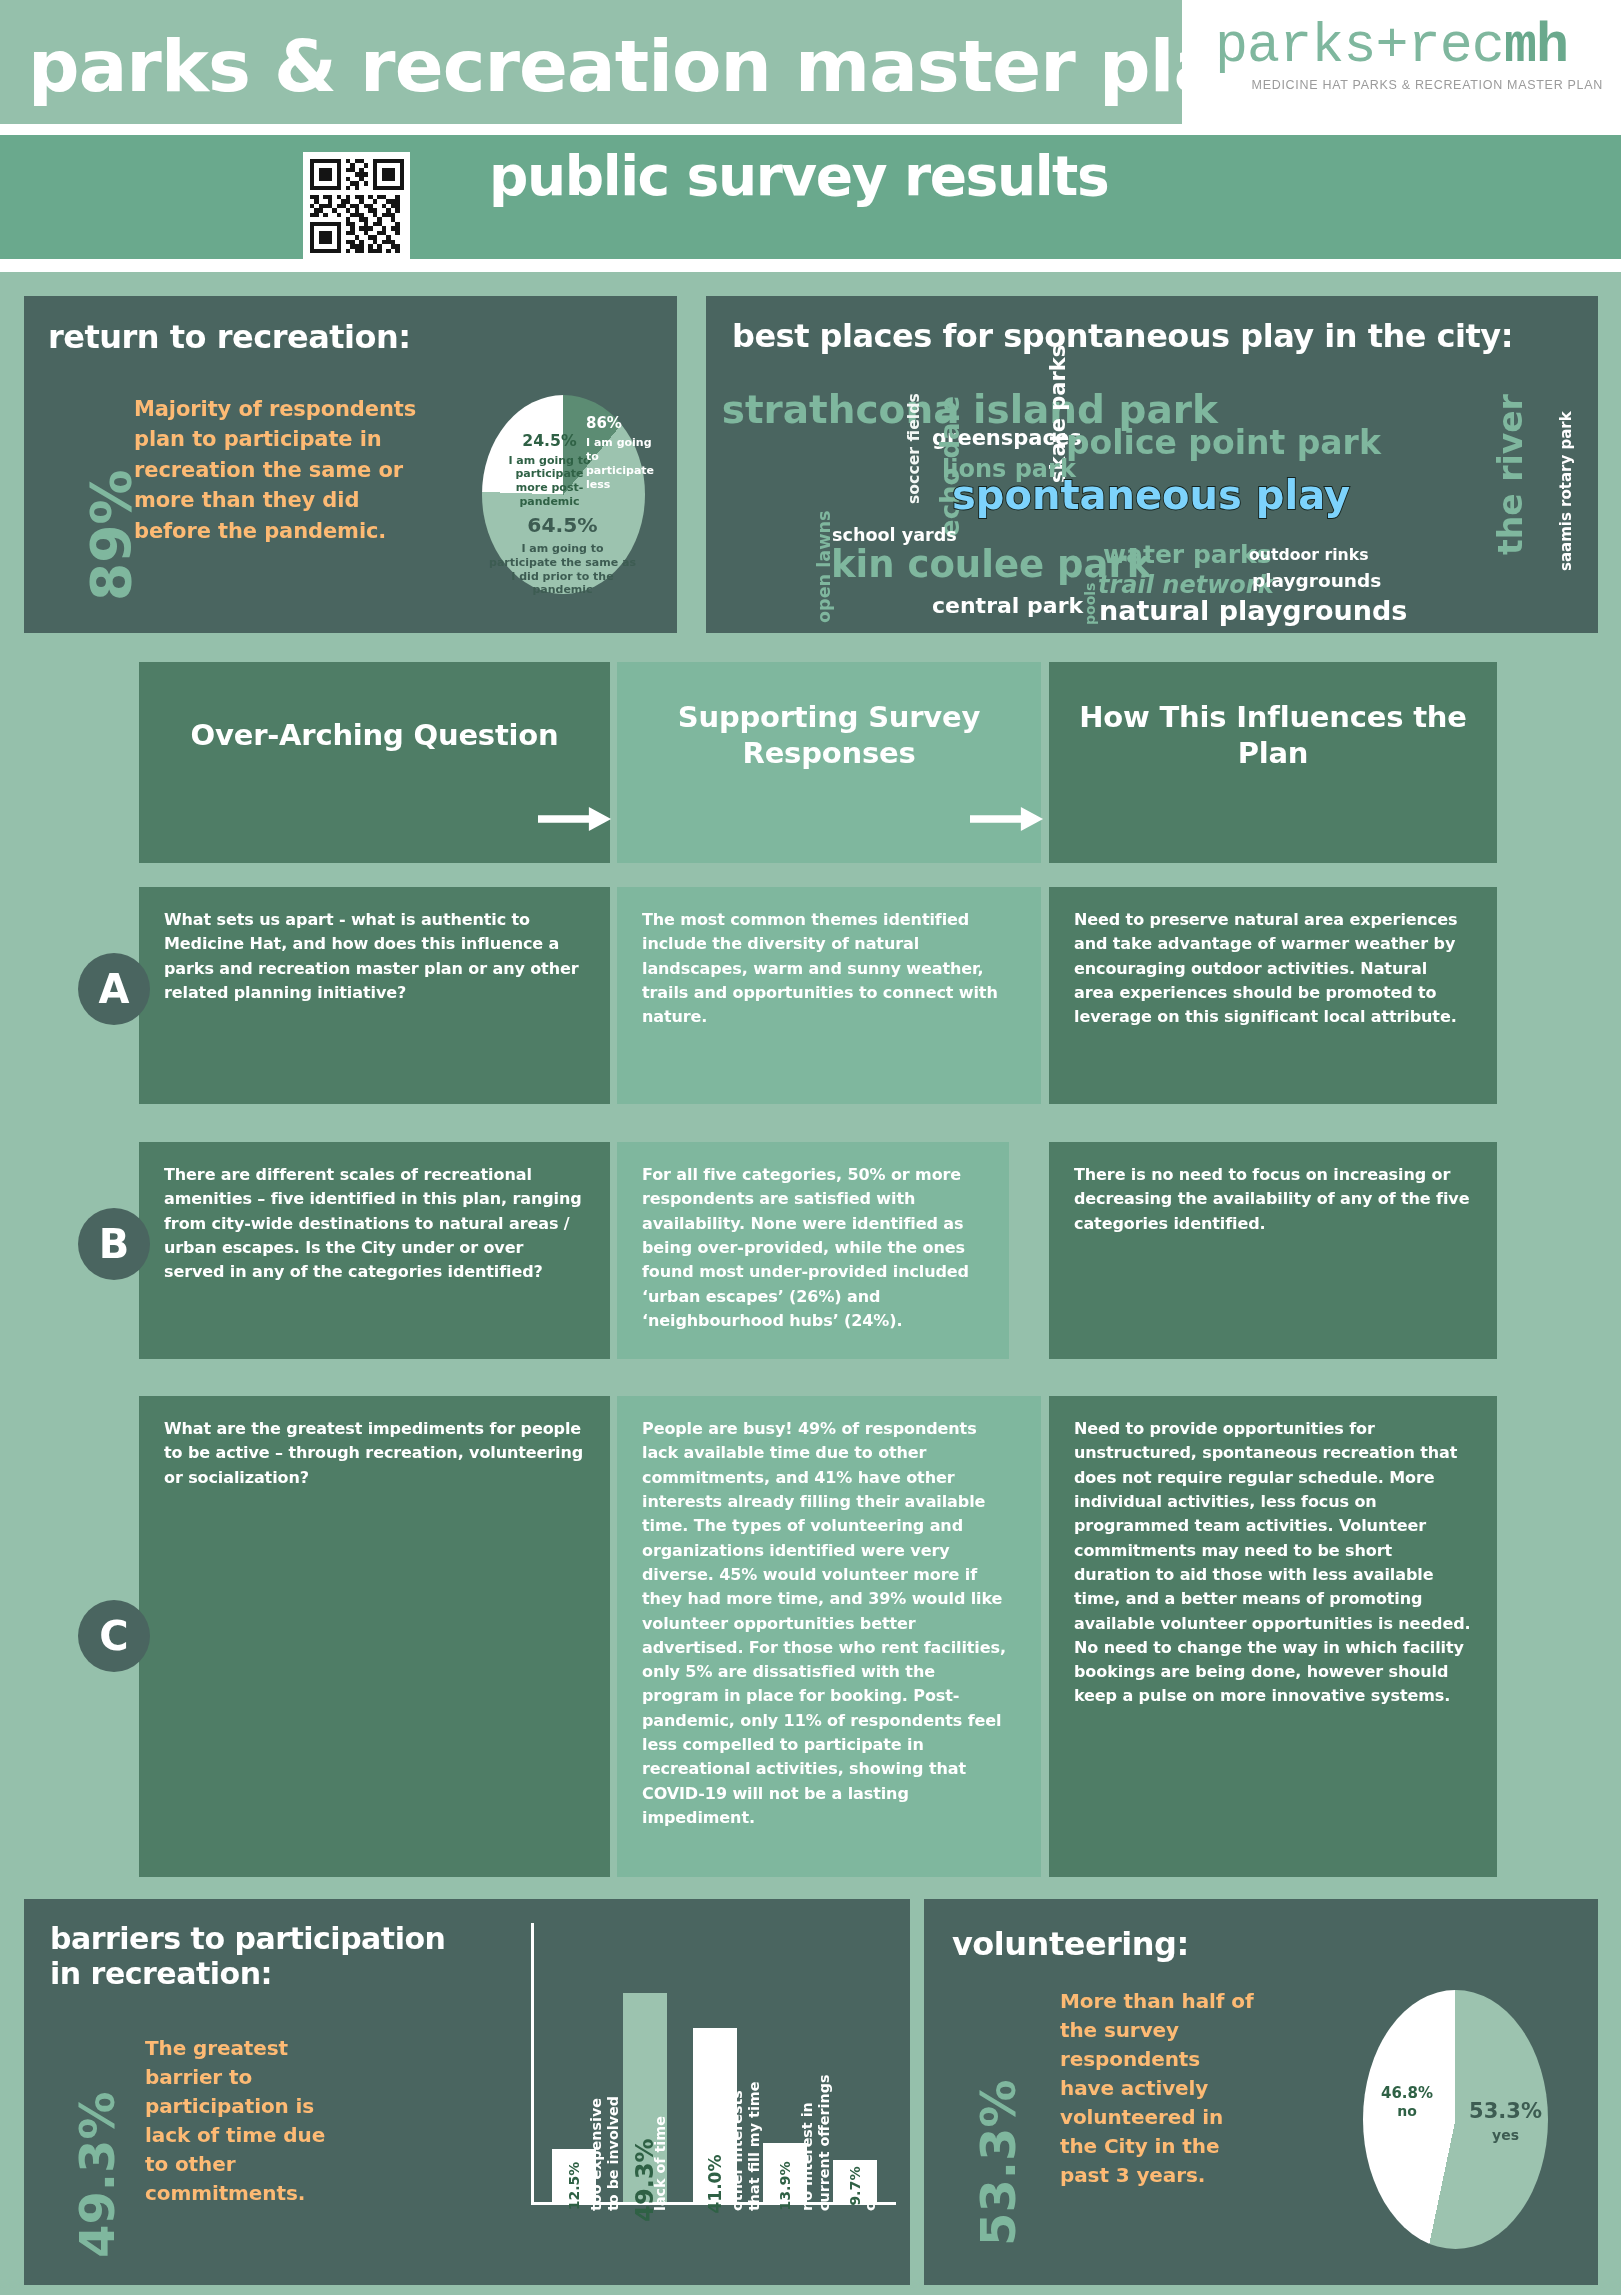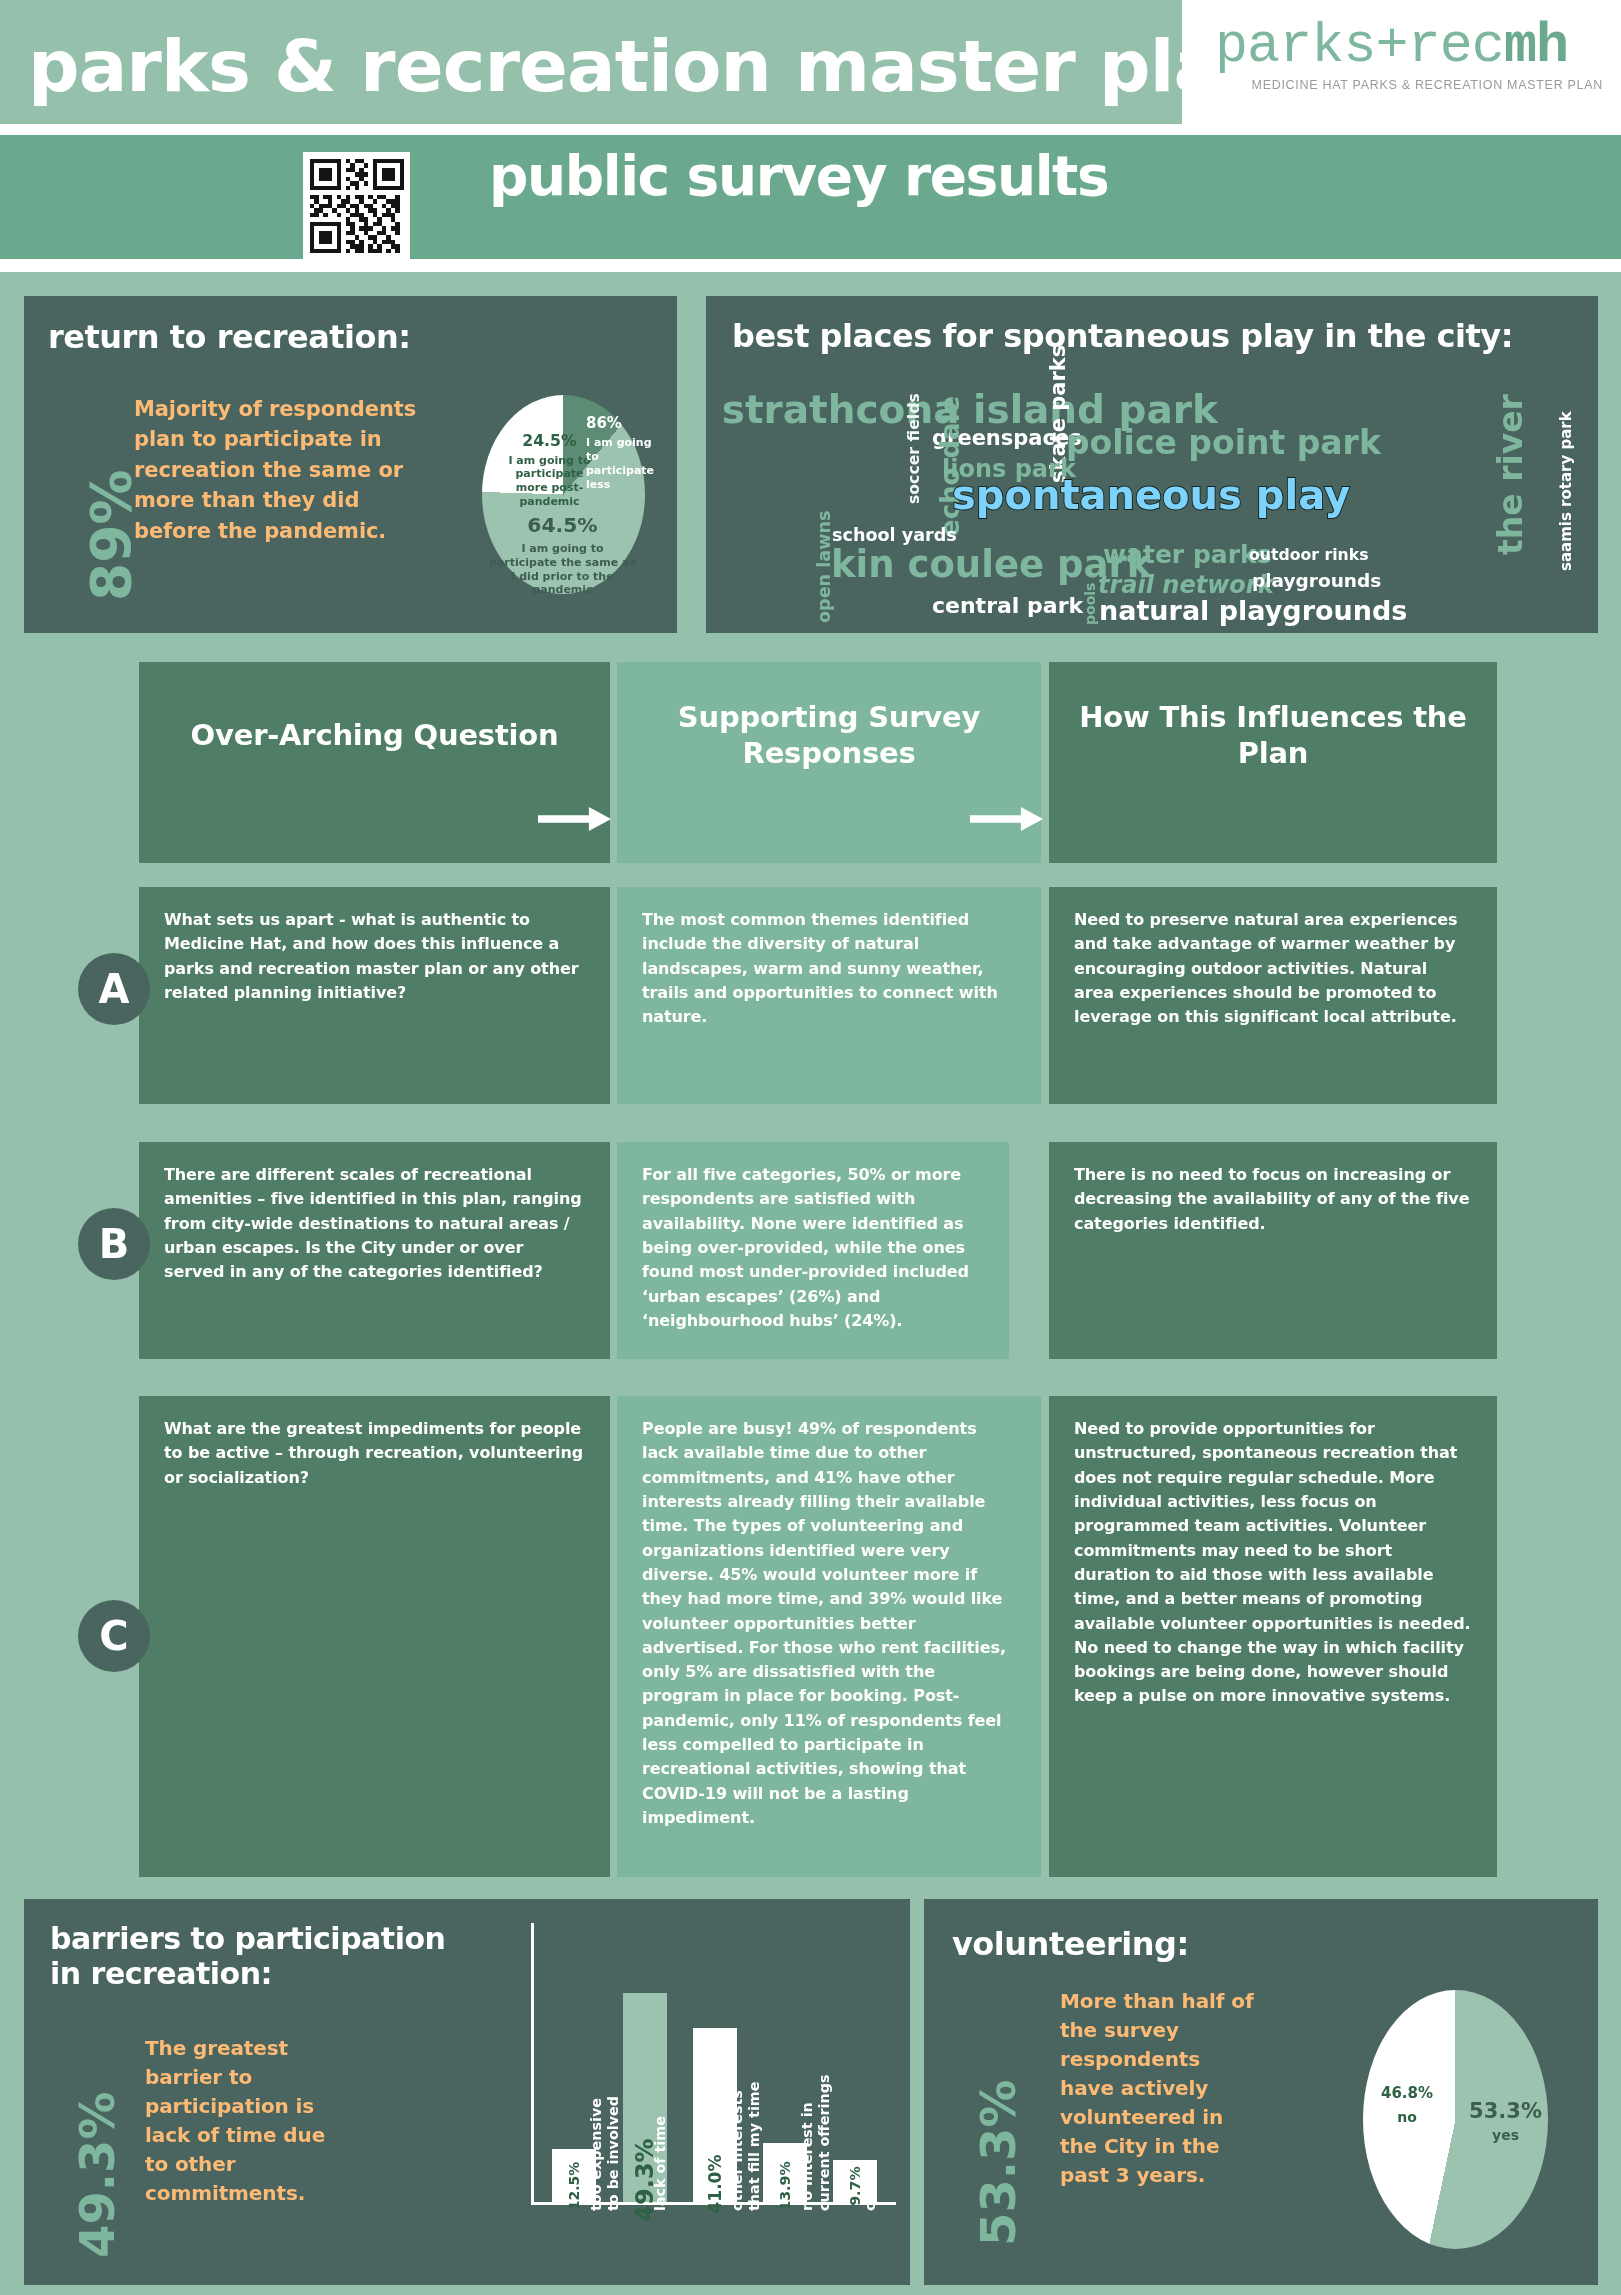--- a/index.html
+++ b/index.html
@@ -423,20 +423,20 @@
 <div class="panel-dark" id="volunteer-panel">
   <div class="panel-head" style="left:28px; top:26px;">volunteering:</div>
 
   <div class="big-rot" style="left:46px; top:347px; font-size:48px;">53.3%</div>
 
   <div class="blurb" style="left:136px; top:88px; width:199px; font-size:20px;">More than half of the survey respondents have actively volunteered in the City in the past 3 years.</div>
 
   <div class="pie2"></div>
   <div class="pie-lab" style="left:446px; top:185px; width:74px; color:#2f6145;">
     <div class="pie-pct" style="font-size:15px;">46.8%</div>
-    <div class="pie-txt" style="font-size:14px; margin-top:6px;">no</div>
+    <div class="pie-txt" style="font-size:14px; margin-top:0;">no</div>
   </div>
   <div class="pie-lab" style="left:542px; top:199px; width:79px; color:#3d5c52;">
     <div class="pie-pct" style="font-size:21px;">53.3%</div>
     <div class="pie-txt" style="font-size:14px; margin-top:2.8px;">yes</div>
   </div>
 </div>
 
 
 </body></html>

